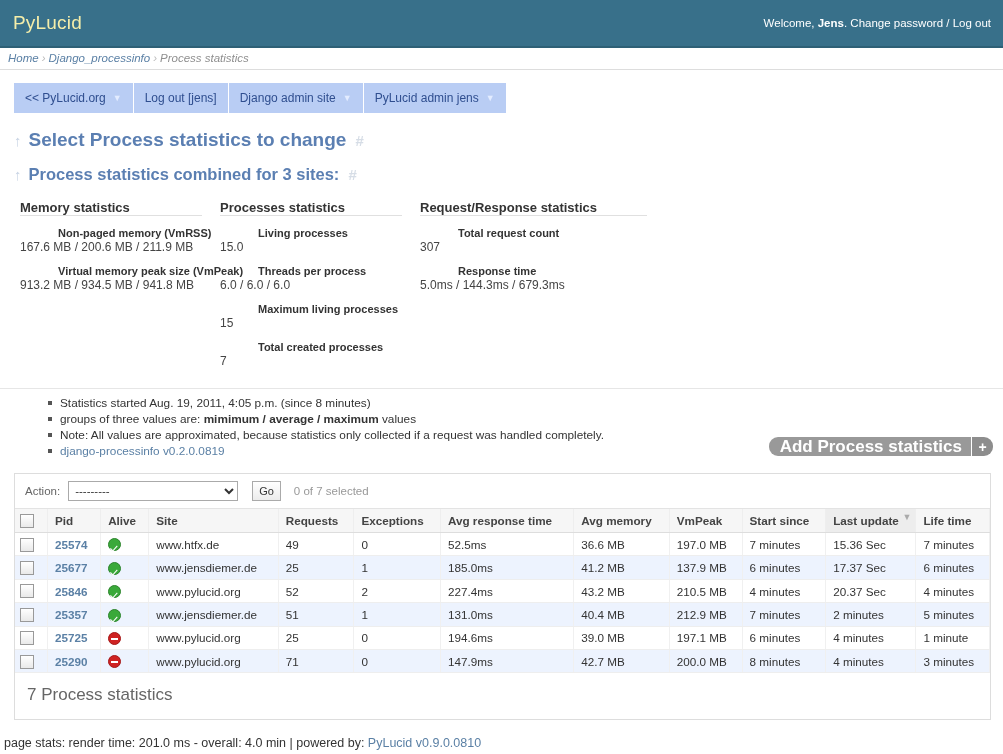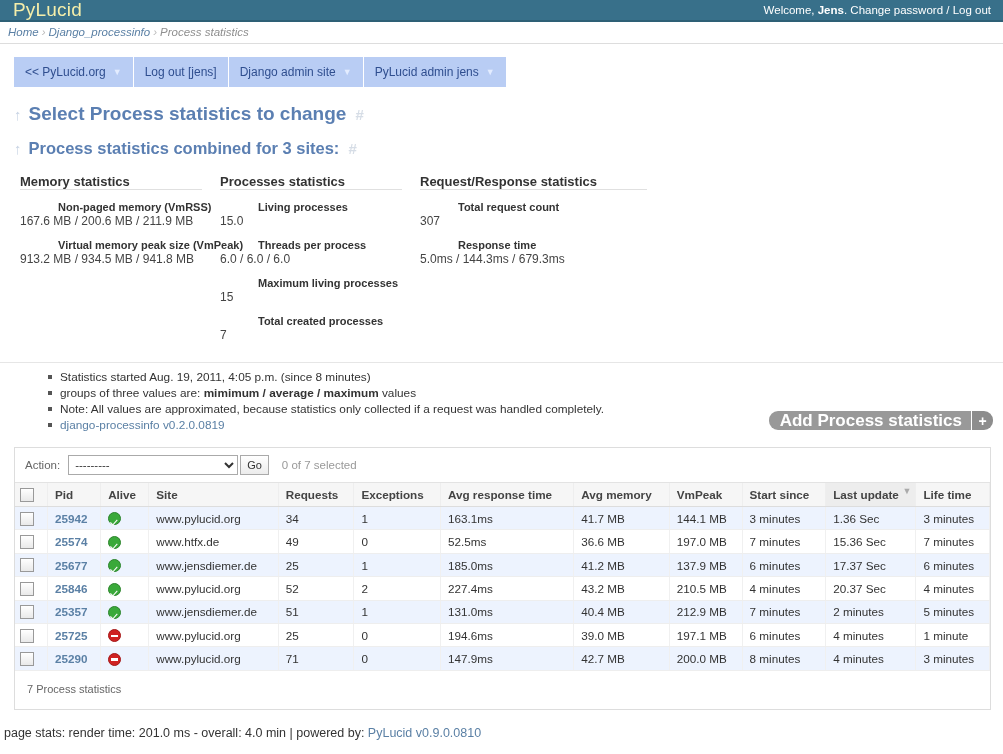--- a/index.html
+++ b/index.html
@@ -14,21 +14,21 @@
   #page {
     position: relative;
     width: 1003px;
     height: 754px;
     overflow: hidden;
     background: #ffffff;
   }
 
   
   .topbar {
-    height: 22px;
+    height: 48px;
     background: #38708a;
     display: flex;
     align-items: center;
     justify-content: space-between;
     padding: 0 12px 0 13px;
     box-sizing: border-box;
     border-bottom: 2px solid #2e6076;
   }
   .brand {
     color: #f5eeaa;
@@ -245,21 +245,21 @@
     width: 170px;
     height: 20px;
     font-size: 11.5px;
     font-family: "Liberation Sans", sans-serif;
     border: 1px solid #aaaaaa;
     background: #ffffff;
     color: #333333;
     padding: 0 2px;
   }
   .gobtn {
-    margin-left: 2px;
+    margin-left: 14px;
     height: 20px;
     font-size: 11px;
     font-family: "Liberation Sans", sans-serif;
     border: 1px solid #aaaaaa;
     background: linear-gradient(#ffffff, #ececec);
     color: #333333;
     padding: 0 6px;
     cursor: pointer;
   }
   .selcount {
@@ -358,21 +358,21 @@
     position: absolute;
     left: 2px;
     top: 4.5px;
     width: 7px;
     height: 2.4px;
     background: #ffffff;
   }
 
   .rowcount {
     padding: 12px 10px 14px 12px;
-    font-size: 11px;
+    font-size: 17px;
     color: #666666;
     background: #ffffff;
   }
 
   
   .pagestats {
     margin: 16px 0 0 4px;
     font-size: 12.5px;
     color: #333333;
   }
@@ -514,34 +514,20 @@
           <th>VmPeak</th>
           <th>Start since</th>
           <th class="sorted">
             <span>Last update</span>
             <span class="sortmark">▼</span>
           </th>
           <th>Life time</th>
         </tr>
       </thead>
       <tbody id="results-body">
-          <tr class="row2">
-            <td class="cbcol"><span class="cb"></span></td>
-            <td><a class="pid" href="#">25942</a></td>
-            <td><span class="icon-yes"></span></td>
-            <td>www.pylucid.org</td>
-            <td>34</td>
-            <td>1</td>
-            <td>163.1ms</td>
-            <td>41.7 MB</td>
-            <td>144.1 MB</td>
-            <td>3 minutes</td>
-            <td>1.36 Sec</td>
-            <td>3 minutes</td>
-          </tr>
           <tr class="row1">
             <td class="cbcol"><span class="cb"></span></td>
             <td><a class="pid" href="#">25574</a></td>
             <td><span class="icon-yes"></span></td>
             <td>www.htfx.de</td>
             <td>49</td>
             <td>0</td>
             <td>52.5ms</td>
             <td>36.6 MB</td>
             <td>197.0 MB</td>

